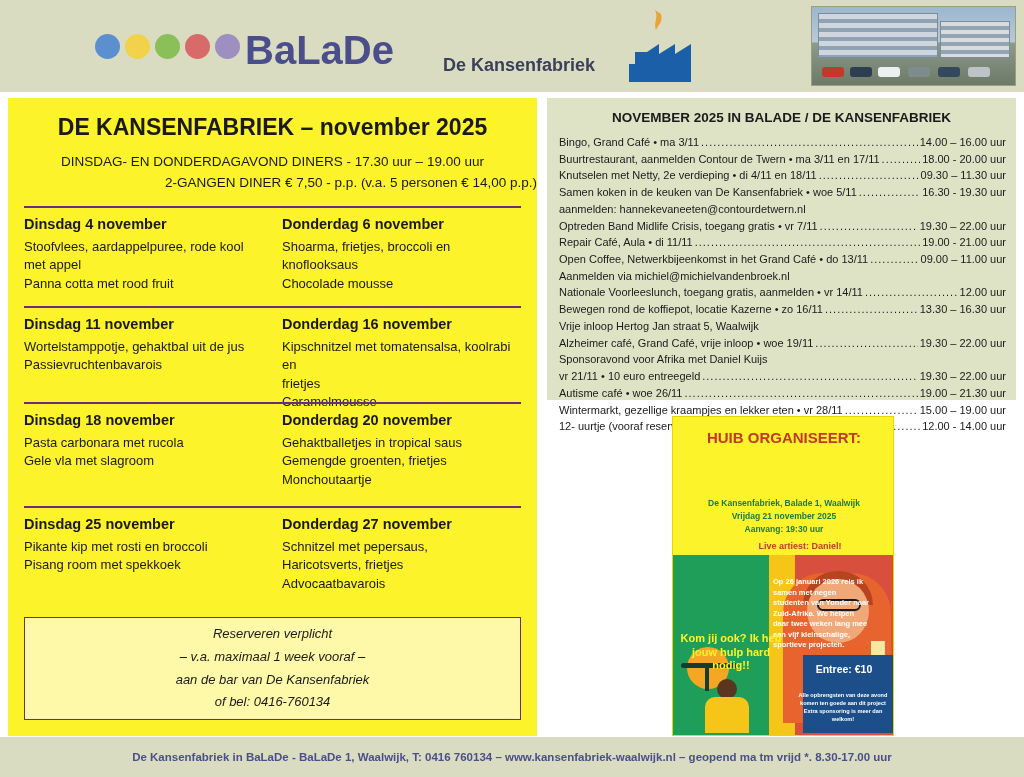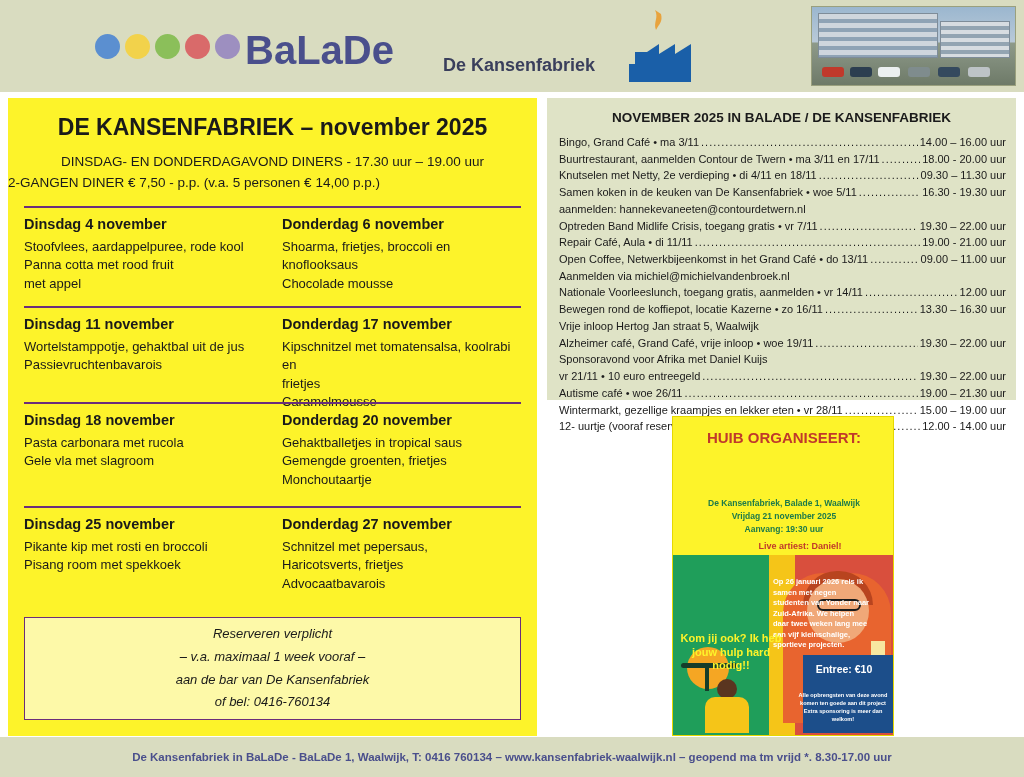--- a/index.html
+++ b/index.html
@@ -76,21 +76,21 @@
     position: absolute; left: 0; top: 16px; width: 529px;
     text-align: center;
     font-size: 23px; font-weight: bold; color: #1a1a1a;
   }
   .menu-sub1 {
     position: absolute; left: 0; top: 56px; width: 529px;
     text-align: center; font-size: 13.5px; color: #1a1a1a;
   }
   .menu-sub2 {
     position: absolute; left: 0; top: 77px; width: 529px;
-    text-align: left; font-size: 13.5px; color: #1a1a1a;
+    text-align: right; font-size: 13.5px; color: #1a1a1a;
   }
   .rule {
     position: absolute; left: 16px; width: 497px; height: 2px;
     background: #6b2d7a;
   }
   .week { position: absolute; left: 16px; width: 500px; }
   .col-left  { position: absolute; left: 0;   width: 245px; }
   .col-right { position: absolute; left: 258px; width: 245px; }
   .day-head {
     font-size: 14.5px; font-weight: bold; color: #1a1a1a; margin-bottom: 6px;
@@ -289,40 +289,40 @@
   <div class="menu-panel">
     <div class="menu-title">DE KANSENFABRIEK – november 2025</div>
     <div class="menu-sub1">DINSDAG- EN DONDERDAGAVOND DINERS - 17.30 uur – 19.00 uur</div>
     <div class="menu-sub2">2-GANGEN DINER € 7,50 - p.p. (v.a. 5 personen € 14,00 p.p.)</div>
 
     <div class="rule" style="top:108px;"></div>
     <div class="week" style="top:118px;">
       <div class="col-left">
         <div class="day-head">Dinsdag 4 november</div>
         <div class="day-line">Stoofvlees, aardappelpuree, rode kool</div>
+        <div class="day-line">met appel</div>
         <div class="day-line">Panna cotta met rood fruit</div>
-        <div class="day-line">met appel</div>
       </div>
       <div class="col-right">
         <div class="day-head">Donderdag 6 november</div>
         <div class="day-line">Shoarma, frietjes, broccoli en</div>
         <div class="day-line">knoflooksaus</div>
         <div class="day-line">Chocolade mousse</div>
       </div>
     </div>
 
     <div class="rule" style="top:208px;"></div>
     <div class="week" style="top:218px;">
       <div class="col-left">
         <div class="day-head">Dinsdag 11 november</div>
         <div class="day-line">Wortelstamppotje, gehaktbal uit de jus</div>
         <div class="day-line">Passievruchtenbavarois</div>
       </div>
       <div class="col-right">
-        <div class="day-head">Donderdag 17 november</div>
+        <div class="day-head">Donderdag 16 november</div>
         <div class="day-line">Kipschnitzel met tomatensalsa, koolrabi en</div>
         <div class="day-line">frietjes</div>
         <div class="day-line">Caramelmousse</div>
       </div>
     </div>
 
     <div class="rule" style="top:304px;"></div>
     <div class="week" style="top:314px;">
       <div class="col-left">
         <div class="day-head">Dinsdag 18 november</div>

